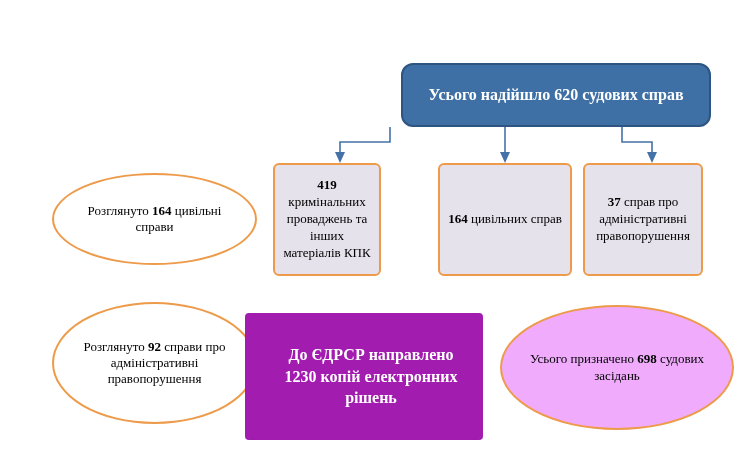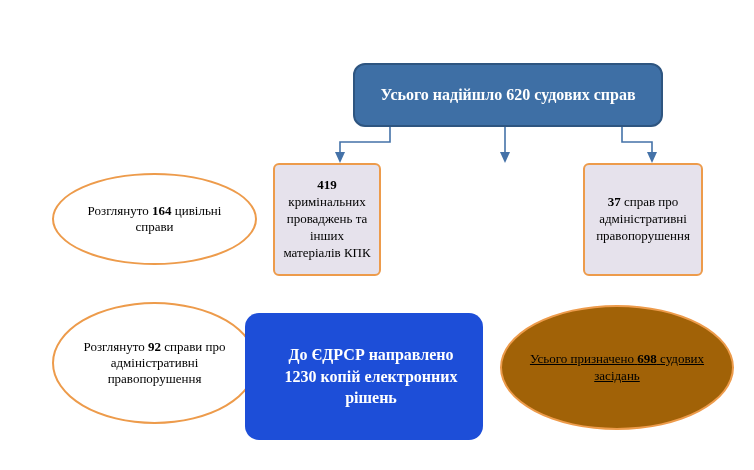--- a/index.html
+++ b/index.html
@@ -30,35 +30,35 @@
     text-align: center;
     box-sizing: border-box;
   }
   .ellipse .txt {
     font-size: 13px;
     line-height: 1.25;
     color: #000000;
     padding: 0 18px;
   }
   .ellipse.green {
-    background: #a16207;
+    background: #f0abfc;
     border: 2px solid #ED9B4B;
-    text-decoration: underline;
   }
 
   .box-blue-top {
     position: absolute;
     background: #3E6FA5;
     border: 2px solid #2E5580;
     border-radius: 12px;
     display: flex;
     align-items: center;
     justify-content: center;
     text-align: center;
     box-sizing: border-box;
+    margin-left: 48px;
   }
   .box-blue-top .txt {
     color: #ffffff;
     font-size: 16px;
     font-weight: bold;
     line-height: 1.3;
     padding: 0 10px;
   }
 
   .box-lav {
@@ -74,22 +74,22 @@
   }
   .box-lav .txt {
     font-size: 13px;
     line-height: 1.3;
     color: #000000;
     padding: 0 8px;
   }
 
   .box-navy {
     position: absolute;
-    background: #1d4ed8;
-    border-radius: 14px;
+    background: #a21caf;
+    border-radius: 4px;
     display: flex;
     align-items: center;
     justify-content: center;
     text-align: center;
     box-sizing: border-box;
     padding-left: 14px;
   }
   .box-navy .txt {
     color: #ffffff;
     font-size: 16px;
@@ -126,20 +126,26 @@
     <div class="txt">Усього надійшло 620 судових справ</div>
   </div>
 
   <div class="box-lav" style="left:273px; top:163px; width:108px; height:113px;">
     <div class="txt">
       <b>419</b>
       <span>кримінальних проваджень та інших матеріалів КПК</span>
     </div>
   </div>
 
+  <div class="box-lav" style="left:438px; top:163px; width:134px; height:113px;">
+    <div class="txt">
+      <b>164</b>
+      <span>цивільних справ</span>
+    </div>
+  </div>
 
   <div class="box-lav" style="left:583px; top:163px; width:120px; height:113px;">
     <div class="txt">
       <b>37</b>
       <span>справ про адміністративні правопорушення</span>
     </div>
   </div>
 
 
   <div class="ellipse" style="left:52px; top:173px; width:205px; height:92px;">

